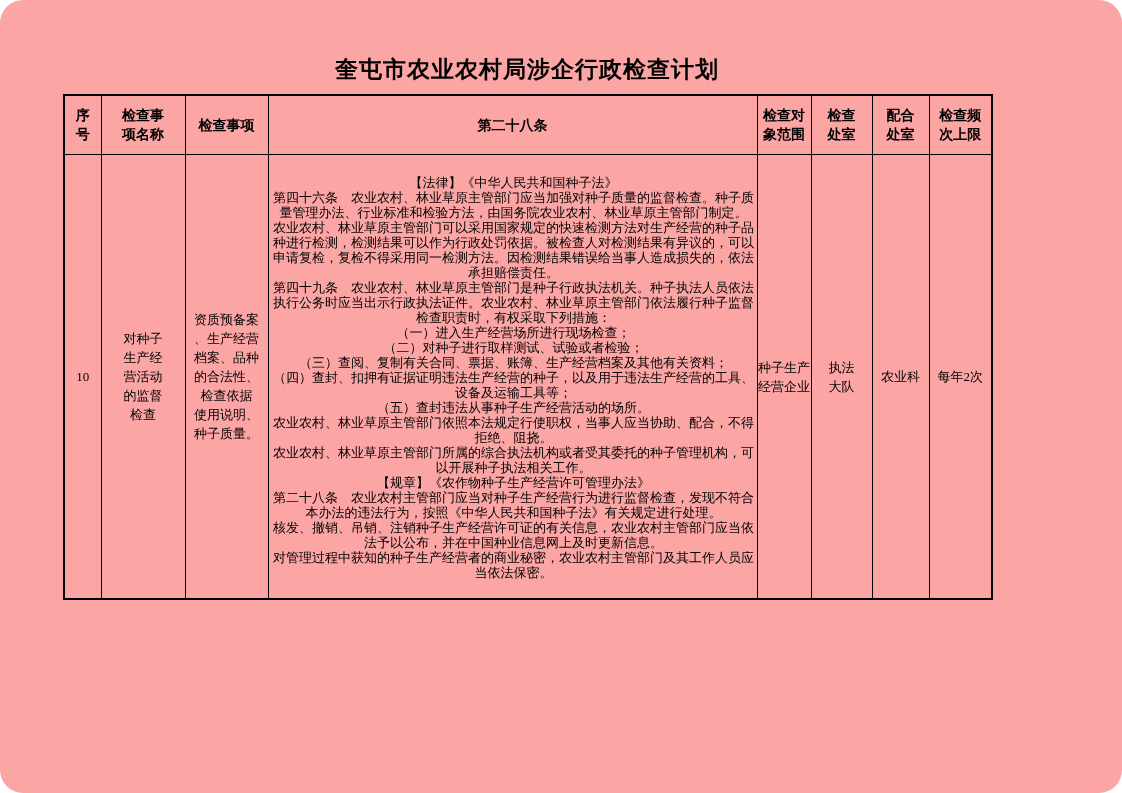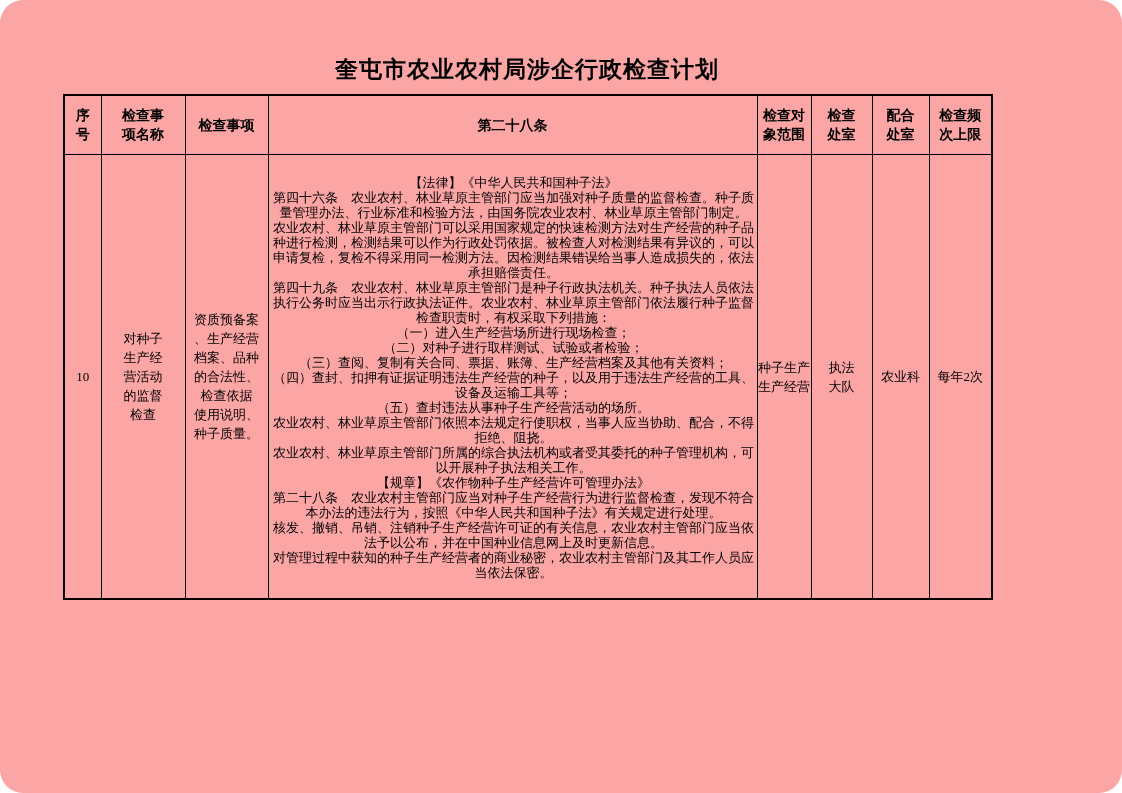--- a/index.html
+++ b/index.html
@@ -147,21 +147,21 @@
 以开展种子执法相关工作。
 【规章】《农作物种子生产经营许可管理办法》
 第二十八条　农业农村主管部门应当对种子生产经营行为进行监督检查，发现不符合
 本办法的违法行为，按照《中华人民共和国种子法》有关规定进行处理。
 核发、撤销、吊销、注销种子生产经营许可证的有关信息，农业农村主管部门应当依
 法予以公布，并在中国种业信息网上及时更新信息。
 对管理过程中获知的种子生产经营者的商业秘密，农业农村主管部门及其工作人员应
 当依法保密。</div>
         </td>
         <td>种子生产
-生产经营</td>
+经营企业</td>
         <td>执法
 大队</td>
         <td>农业科</td>
         <td>每年2次</td>
       </tr>
     </tbody>
   </table>
 
 </div>
 

